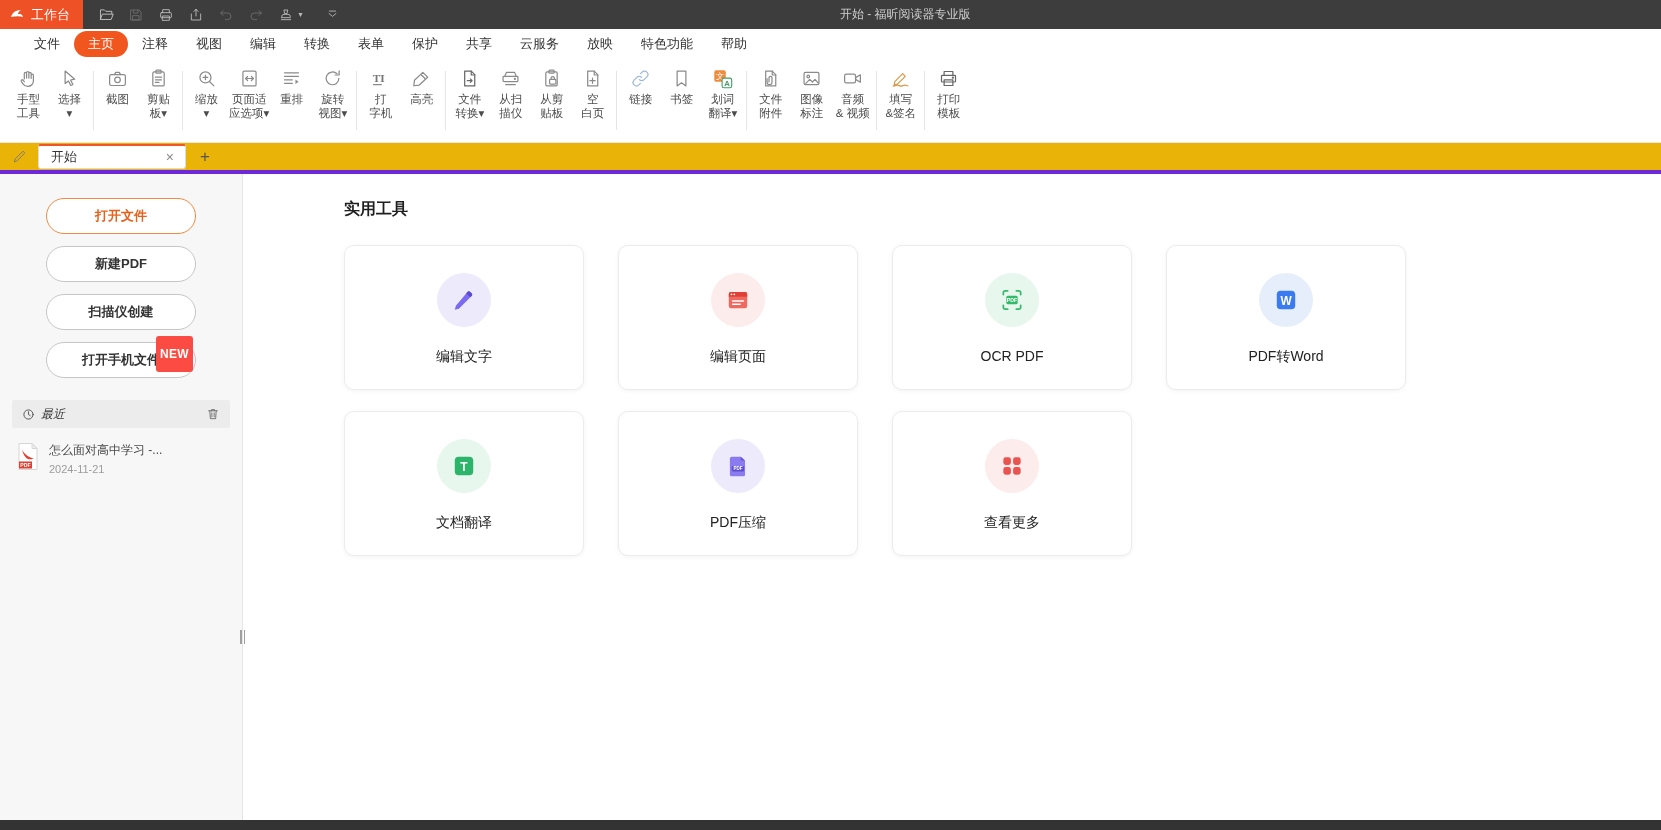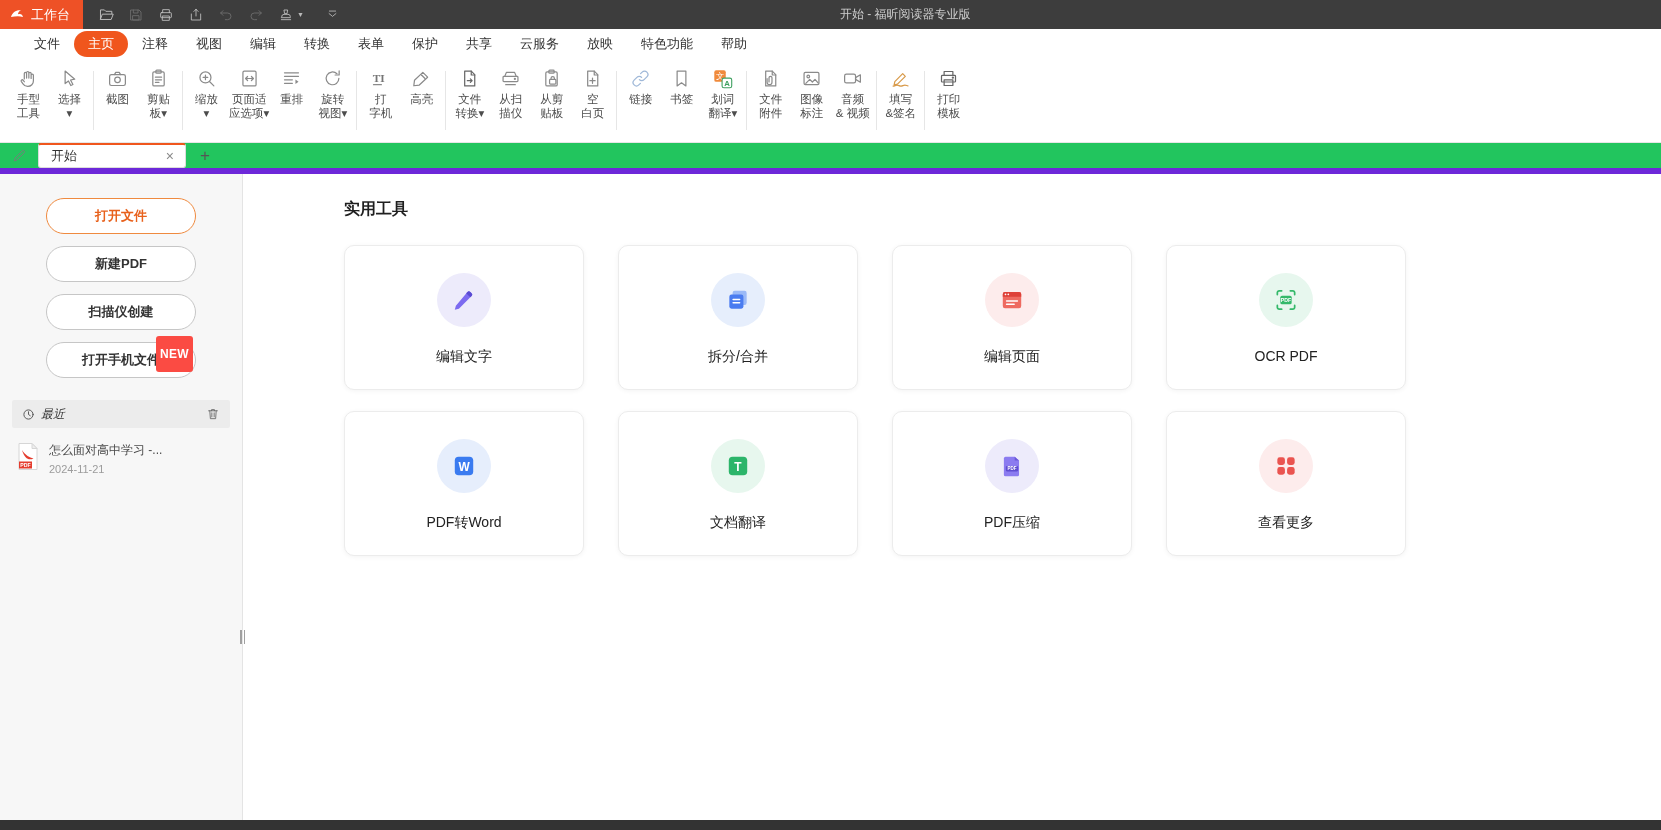--- a/index.html
+++ b/index.html
@@ -28,21 +28,21 @@
   .rsep { width:1px; background:#e6e6e6; margin:8px 3px 12px 3px; }
   .rit { min-width:41px; padding:2px 2px 0 2px; display:flex; flex-direction:column; align-items:center; cursor:pointer; border-radius:3px; }
   .ric { height:27px; display:flex; align-items:center; justify-content:center; }
   .lic path,.lic rect,.lic circle,.lic ellipse { fill:none; stroke:#8a8a8a; stroke-width:1.4; stroke-linecap:round; stroke-linejoin:round; }
   .lic.dk path,.lic.dk rect,.lic.dk circle { stroke:#666; }
   .lic.lnk path { stroke:#9fb8d8; }
   .lic.orng path { stroke:#d89a4a; }
   .rlabel { font-size:11.5px; color:#4c4c4c; line-height:14px; text-align:center; white-space:nowrap; }
 
   
-  .tabbar { height:31px; background:#22c55e; border-bottom:6px solid #6d28d9; display:flex; align-items:center; }
+  .tabbar { height:31px; background:#eab308; border-bottom:4px solid #6d28d9; display:flex; align-items:center; }
   .pencil-zone { width:38px; display:flex; justify-content:center; cursor:pointer; }
   .tab { width:148px; height:25px; background:#fff; border:1px solid #dcdcdc; border-top:2px solid #f0561d; border-radius:3px; display:flex; align-items:center; padding:0 8px 0 12px; cursor:pointer; }
   .tab-label { font-size:13px; color:#333; flex:1; }
   .tab-close { color:#8a8a8a; font-size:14px; cursor:pointer; padding:0 3px; }
   .newtab { color:#555; font-size:17px; margin-left:14px; cursor:pointer; line-height:1; }
 
   
   .sidebar { position:absolute; top:174px; left:0; width:243px; bottom:10px; background:#f7f7f7; border-right:1px solid #e4e4e4; }
   .side-btn { display:block; width:150px; height:36px; margin:0 auto 12px auto; border-radius:18px; background:#fff; border:1px solid #c6c6c6; font-size:13px; font-weight:bold; color:#333; text-align:center; line-height:33px; position:relative; cursor:pointer; }
   .side-btn:first-child { margin-top:24px; }
@@ -481,30 +481,20 @@
     <div class="card">
       <div class="card-ic bg-purple">
         <svg width="26" height="26" viewBox="0 0 24 24">
             <path fill="#7c6af0" d="M4.5 17.2l-1 3.8 3.8-1L19 8.3a1.8 1.8 0 000-2.6l-1.2-1.2a1.8 1.8 0 00-2.6 0z"></path>
             <path fill="#594ad2" d="M14 5.7l3.8 3.8 1.2-1.2a1.8 1.8 0 000-2.6l-1.2-1.2a1.8 1.8 0 00-2.6 0z"></path>
           </svg>
       </div>
       <div class="card-label">编辑文字</div>
     </div>
 
-    <div class="card">
-      <div class="card-ic bg-blue">
-        <svg width="26" height="26" viewBox="0 0 24 24">
-            <rect x="7" y="3.5" width="13" height="13" rx="2" fill="#9ab9f7"></rect>
-            <rect x="4" y="7" width="13" height="13" rx="2" fill="#4a7cf0"></rect>
-            <path d="M7.5 11.5h6M7.5 14.5h6" stroke="#fff" stroke-width="1.4" stroke-linecap="round"></path>
-          </svg>
-      </div>
-      <div class="card-label">拆分/合并</div>
-    </div>
 
     <div class="card">
       <div class="card-ic bg-red">
         <svg width="26" height="26" viewBox="0 0 24 24">
             <rect x="3.5" y="4.5" width="17" height="15" rx="2" fill="#ee6a60"></rect>
             <path d="M3.5 9h17V6.5a2 2 0 00-2-2h-13a2 2 0 00-2 2z" fill="#de4038"></path>
             <path d="M7 13h10M7 16h7" stroke="#fff" stroke-width="1.4" stroke-linecap="round"></path>
             <circle cx="6" cy="6.8" r=".8" fill="#fff"></circle>
             <circle cx="8.6" cy="6.8" r=".8" fill="#fff"></circle>
           </svg>

